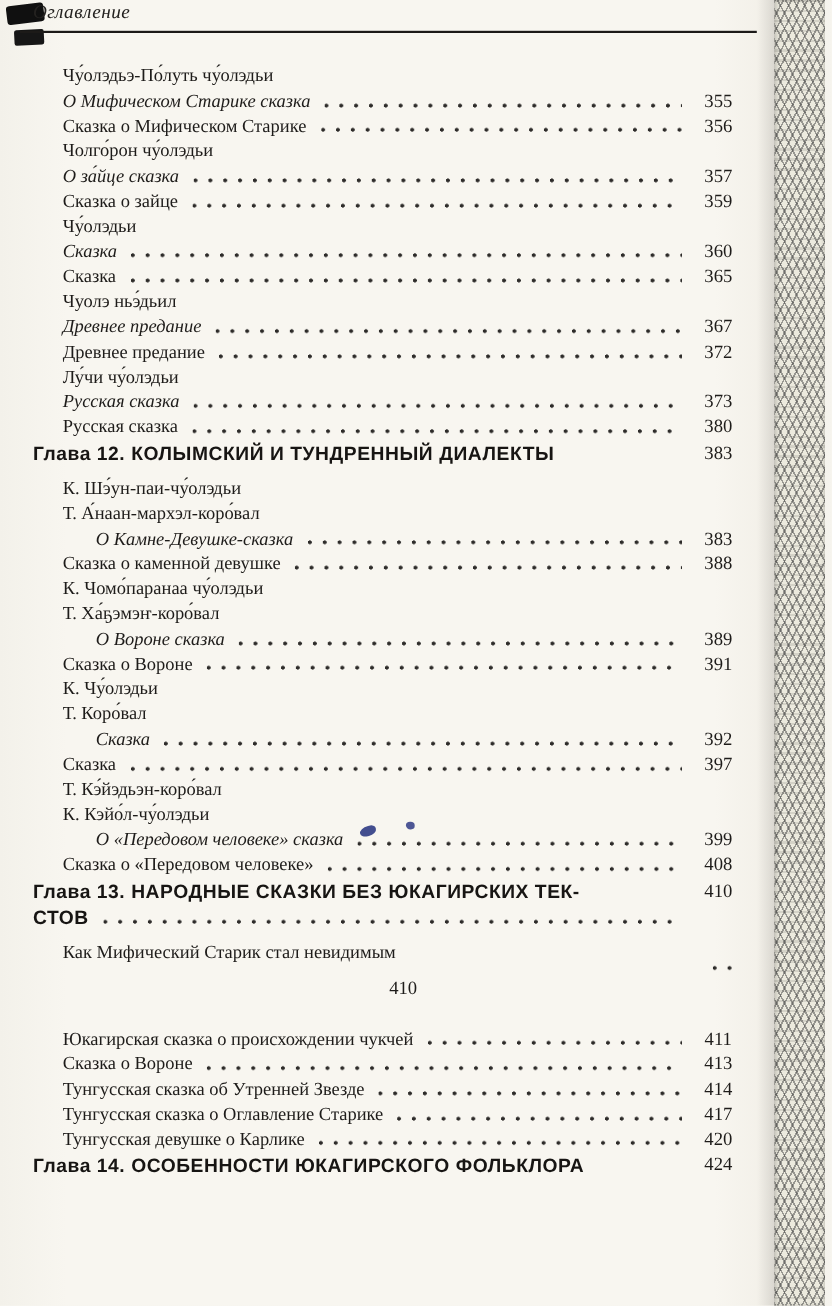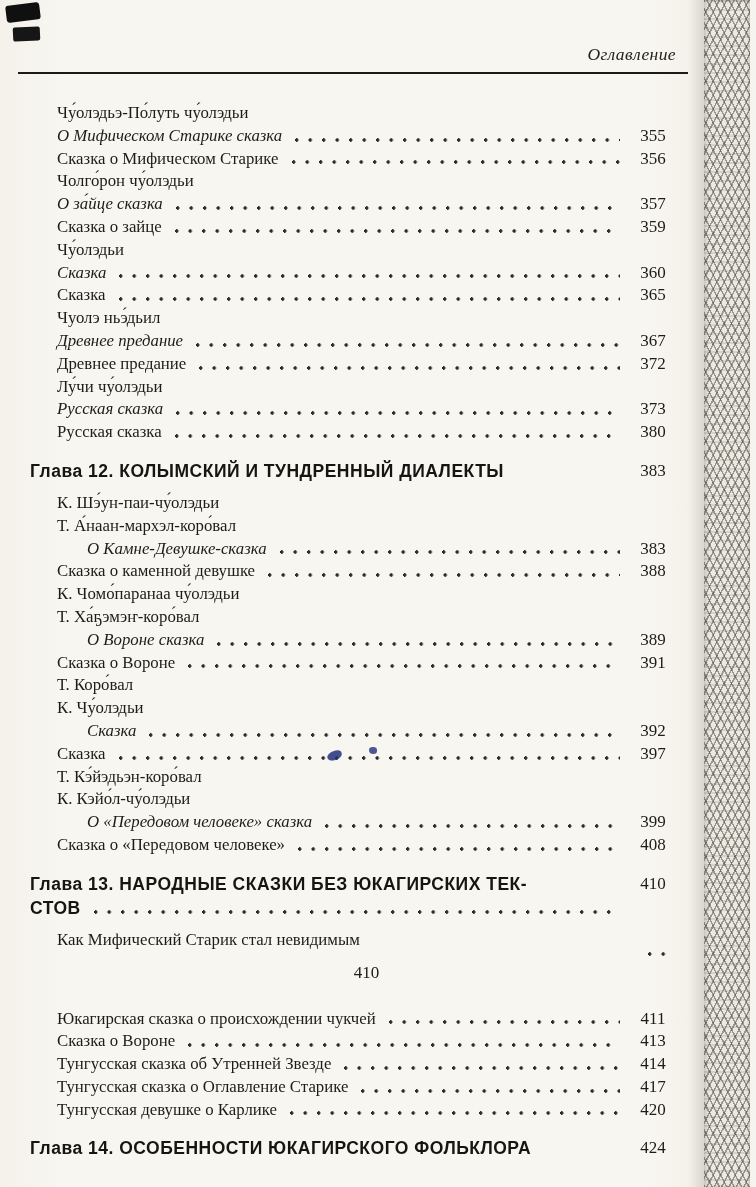--- a/index.html
+++ b/index.html
@@ -31,42 +31,42 @@
   
   .corner-mark-a{position:absolute;left:6px;top:4px;width:34px;height:17px;background:#101010;transform:rotate(-7deg);border-radius:3px;}
   .corner-mark-b{position:absolute;left:13px;top:27px;width:27px;height:14px;background:#161616;transform:rotate(-3deg);border-radius:2px;}
   .ink-blot-a{position:absolute;left:327px;top:751px;width:15px;height:9px;background:#23307e;border-radius:62% 38% 55% 45%;transform:rotate(-14deg);opacity:.85;}
   .ink-blot-b{position:absolute;left:369px;top:747px;width:8px;height:7px;background:#23307e;border-radius:50% 50% 45% 55%;opacity:.8;}
 
   .content{
     position:absolute;left:30px;right:80px;top:0;
     color:#1e1c1a;
   }
-  .header-block{padding-top:44px;text-align:right;}
+  .header-block{text-align:left;}
   .header-title{
     font-style:italic;font-size:17.5px;letter-spacing:.4px;color:#242220;
   }
   .header-rule{
     border:none;border-top:2.5px solid #1c1a18;
     margin:7px -12px 0 -12px;
   }
   .toc-list{margin-top:28px;}
   .row{
     display:flex;
     font-size:16.8px;line-height:22.8px;
     white-space:nowrap;
   }
   .title-text{flex:0 0 auto;}
   .k-italic .title-text{font-style:italic;}
   .k-chapter, .k-chapter-cont{line-height:24px;}
   .k-chapter .title-text, .k-chapter-cont .title-text{
     font-family:"Liberation Sans", sans-serif;
     font-weight:700;font-size:17.5px;letter-spacing:.5px;color:#171513;
   }
-  .k-chapter{margin-top:15px;}
+  .k-chapter{}
   .k-chapter + .row{margin-top:9px;}
   .k-chapter + .k-chapter-cont{margin-top:0;}
   .k-chapter-cont + .row{margin-top:9px;flex-direction:column;}
   .ind-1{padding-left:27px;}
   .ind-2{padding-left:57px;}
   .leader{
     flex:1 1 auto;min-width:18px;height:4px;
     align-self:flex-end;margin:0 10px 6px 13px;
     background-image:radial-gradient(circle at 1.7px 2px, #2d2b29 1.5px, rgba(0,0,0,0) 1.95px);
     background-size:13.5px 4px;background-repeat:repeat-x;background-position:0 0;
@@ -197,25 +197,25 @@
     <span class="title-text">О Вороне сказка</span>
     <span class="leader"></span>
     <span class="page-num">389</span>
   </div>
         <div class="row k-plain ind-1">
     <span class="title-text">Сказка о Вороне</span>
     <span class="leader"></span>
     <span class="page-num">391</span>
   </div>
         <div class="row k-head ind-1">
+    <span class="title-text">К. Чу́олэдьи</span>
+
+  </div>
+        <div class="row k-head ind-1">
     <span class="title-text">Т. Коро́вал</span>
-
-  </div>
-        <div class="row k-head ind-1">
-    <span class="title-text">К. Чу́олэдьи</span>
 
   </div>
         <div class="row k-italic ind-2">
     <span class="title-text">Сказка</span>
     <span class="leader"></span>
     <span class="page-num">392</span>
   </div>
         <div class="row k-plain ind-1">
     <span class="title-text">Сказка</span>
     <span class="leader"></span>

